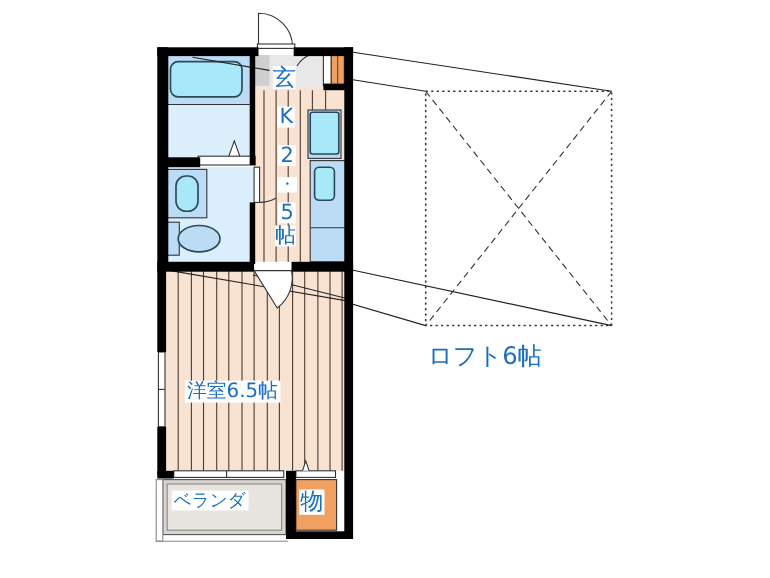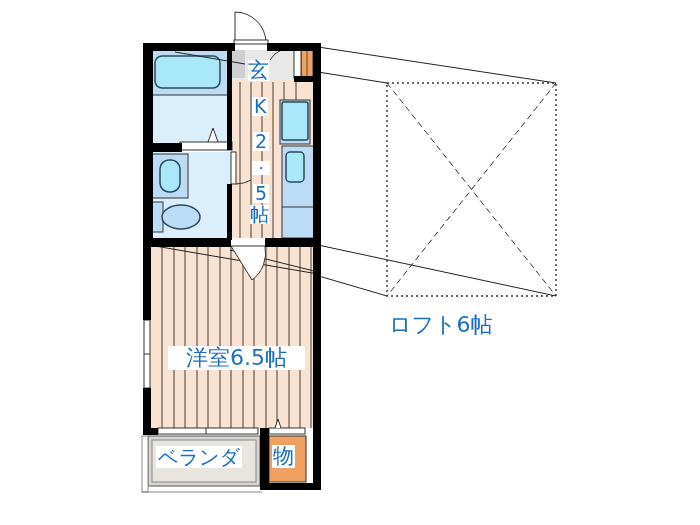--- a/index.html
+++ b/index.html
@@ -132,19 +132,19 @@
 </svg>
 
 <div class="lbl lbl-bg" style="left:248px;top:60px;font-size:21px;">玄</div>
 
 <div class="lbl lbl-bg" style="left:252px;top:97px;font-size:19px;padding:0 2px;">K</div>
 <div class="lbl lbl-bg" style="left:253px;top:132px;font-size:19px;padding:0 2px;">2</div>
 <div class="lbl lbl-bg" style="left:252px;top:161px;font-size:14px;padding:0 2px;">・</div>
 <div class="lbl lbl-bg" style="left:253px;top:184px;font-size:19px;padding:0 2px;">5</div>
 <div class="lbl lbl-bg" style="left:250px;top:205px;font-size:19px;">帖</div>
 
-<div class="lbl lbl-bg" style="left:168px;top:346px;font-size:22px;padding:1px 18px;">洋室6.5帖</div>
+<div class="lbl lbl-bg" style="left:168px;top:346px;font-size:18px;padding:1px 2px;">洋室6.5帖</div>
 
-<div class="lbl lbl-bg" style="left:156px;top:446px;font-size:20px;padding:1px 2px;">ベランダ</div>
+<div class="lbl lbl-bg" style="left:156px;top:446px;font-size:16px;padding:1px 2px;">ベランダ</div>
 
 <div class="lbl lbl-bg" style="left:272px;top:445px;font-size:21px;padding:1px 1px;">物</div>
 
 <div class="lbl" style="left:389px;top:314px;font-size:22px;text-align:center;">ロフト6帖</div>
 
 </body></html>

